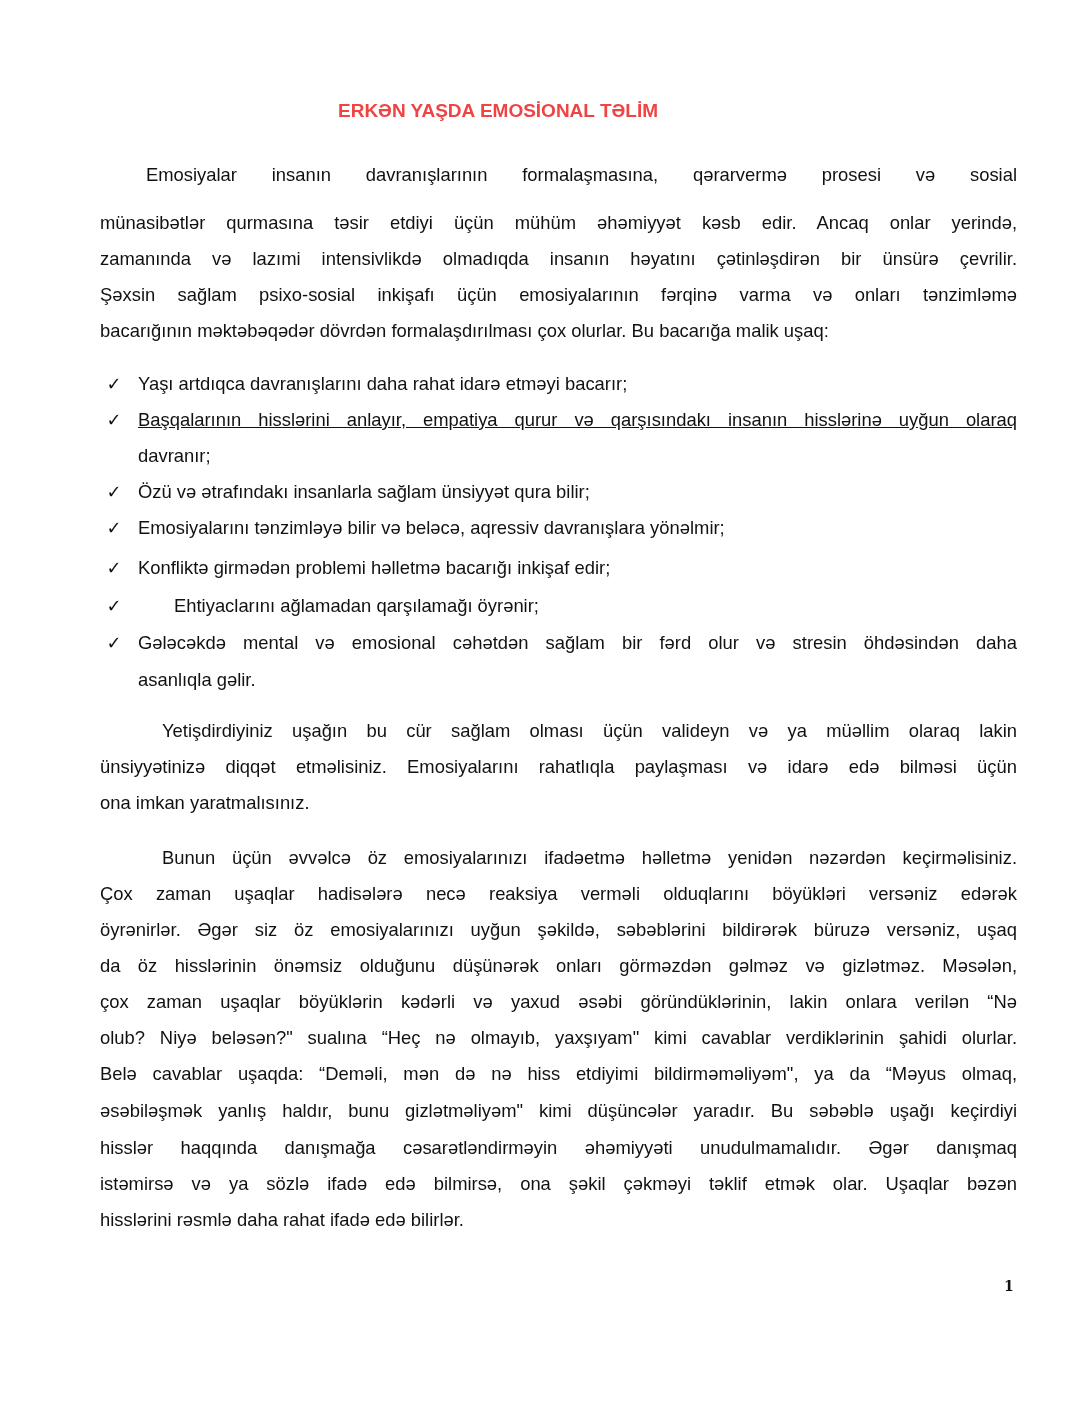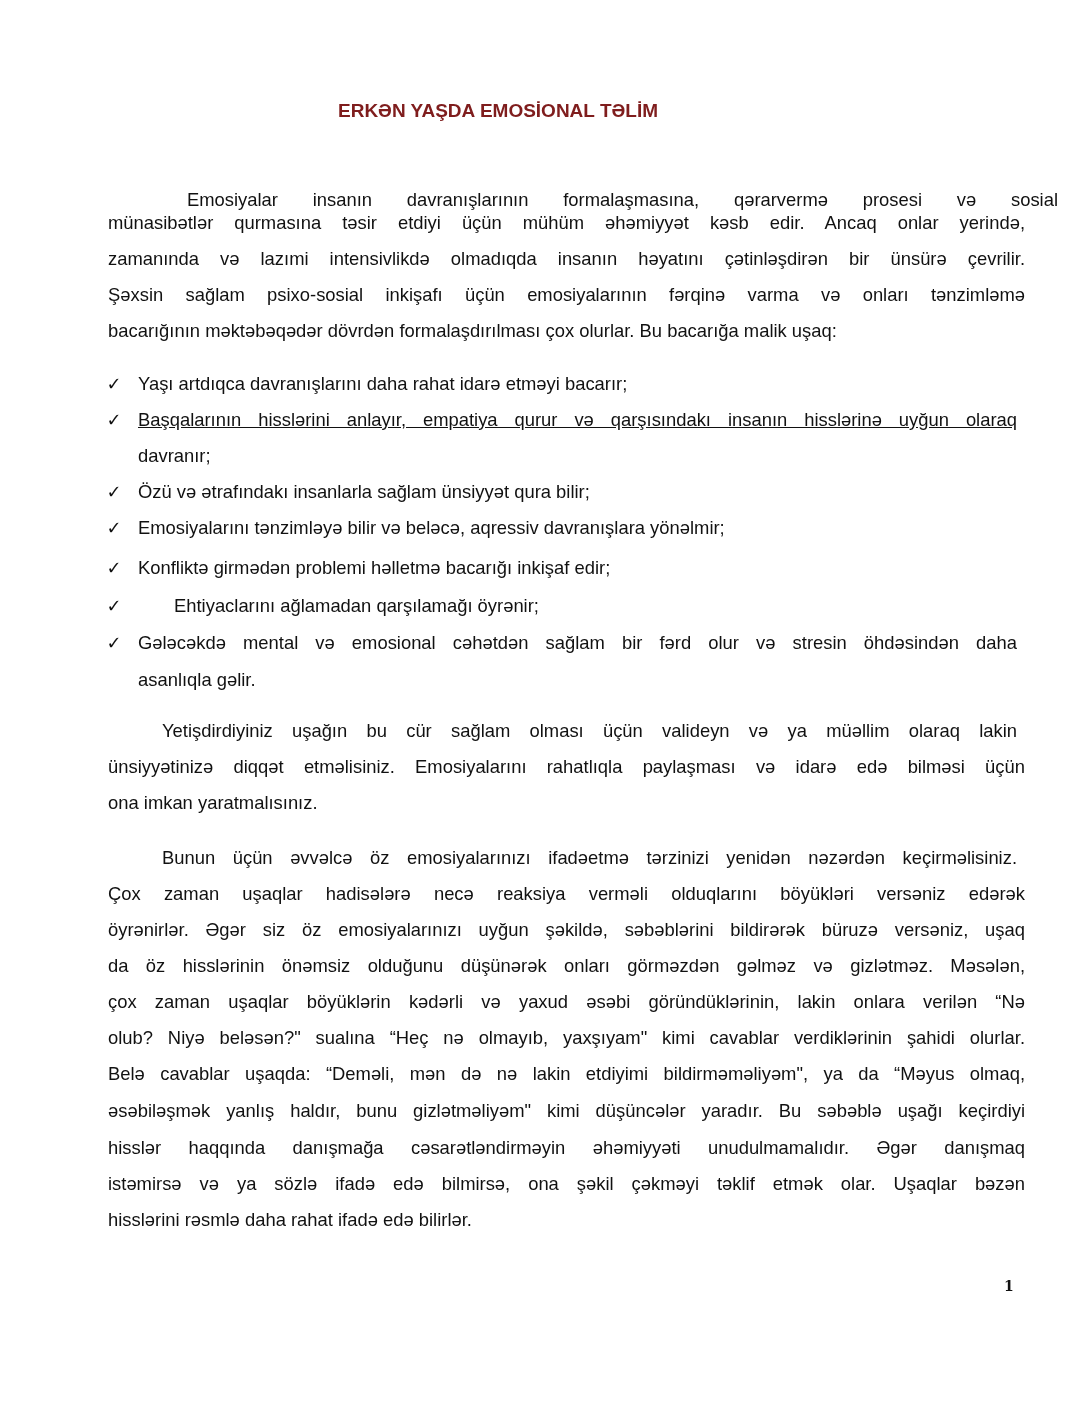--- a/index.html
+++ b/index.html
@@ -4,24 +4,24 @@
   <style>
     html, body { margin: 0; padding: 0; background: #ffffff; }
     body {
       width: 1088px; height: 1408px; position: relative; overflow: hidden;
       font-family: "Liberation Sans", sans-serif; color: #111111;
     }
     .page { position: absolute; left: 0; top: 0; width: 1088px; height: 1408px; background: #fff; }
     .title {
       position: absolute; left: 0; width: 996px; top: 100px; text-align: center;
       box-sizing: border-box;
-      font-weight: bold; font-size: 19px; letter-spacing: 0px; color: #7f1d1d;
+      font-weight: bold; font-size: 19px; letter-spacing: 0px; color: #ef4444;
     }
     .line {
-      position: absolute; left: 108px; width: 917px; height: 36px;
+      position: absolute; left: 100px; width: 917px; height: 36px;
       font-size: 18.4px; line-height: 36px; white-space: nowrap;
       text-align: justify; text-align-last: justify;
     }
     .line.last { text-align-last: left; }
     .line.indent { left: 146px; width: 871px; }
     .line.indent2 { left: 162px; width: 855px; }
     .bullet-line { left: 138px; width: 879px; }
     .check {
       position: absolute; left: 103px; width: 22px; height: 36px;
       font-size: 18px; line-height: 36px; text-align: center; color: #111;
@@ -32,21 +32,21 @@
     }
   </style>
 </head>
 <body>
 
 <div class="page">
 
   <div class="title">ERKƏN YAŞDA EMOSİONAL TƏLİM</div>
 
   <div>
-    <div class="line indent" style="top: 182px; white-space: nowrap; margin-left: 41px;">Emosiyalar insanın davranışlarının formalaşmasına, qərarvermə prosesi və sosial</div>
+    <div class="line indent" style="top: 157px; white-space: nowrap;">Emosiyalar insanın davranışlarının formalaşmasına, qərarvermə prosesi və sosial</div>
     <div class="line" style="top: 205px; white-space: nowrap;">münasibətlər qurmasına təsir etdiyi üçün mühüm əhəmiyyət kəsb edir. Ancaq onlar yerində,</div>
     <div class="line" style="top: 241px; white-space: nowrap;">zamanında və lazımi intensivlikdə olmadıqda insanın həyatını çətinləşdirən bir ünsürə çevrilir.</div>
     <div class="line" style="top: 277px; white-space: nowrap;">Şəxsin sağlam psixo-sosial inkişafı üçün emosiyalarının fərqinə varma və onları tənzimləmə</div>
     <div class="line last" style="top: 313px; white-space: nowrap;">bacarığının məktəbəqədər dövrdən formalaşdırılması çox olurlar. Bu bacarığa malik uşaq:</div>
   </div>
 
   <div>
     <div>
       <span class="check" style="top:366px">✓</span>
       <div class="line last bullet-line" style="top: 366px; white-space: nowrap;">Yaşı artdıqca davranışlarını daha rahat idarə etməyi bacarır;</div>
@@ -79,27 +79,27 @@
     </div>
   </div>
 
   <div>
     <div class="line indent2" style="top: 713px; white-space: nowrap;">Yetişdirdiyiniz uşağın bu cür sağlam olması üçün valideyn və ya müəllim olaraq lakin</div>
     <div class="line" style="top: 749px; white-space: nowrap;">ünsiyyətinizə diqqət etməlisiniz. Emosiyalarını rahatlıqla paylaşması və idarə edə bilməsi üçün</div>
     <div class="line last" style="top: 785px; white-space: nowrap;">ona imkan yaratmalısınız.</div>
   </div>
 
   <div>
-    <div class="line indent2" style="top: 840px; white-space: nowrap;">Bunun üçün əvvəlcə öz emosiyalarınızı ifadəetmə tərzinizi yenidən nəzərdən keçirməlisiniz.</div>
+    <div class="line indent2" style="top: 840px; white-space: nowrap;">Bunun üçün əvvəlcə öz emosiyalarınızı ifadəetmə həlletmə yenidən nəzərdən keçirməlisiniz.</div>
     <div class="line" style="top: 876px; white-space: nowrap;">Çox zaman uşaqlar hadisələrə necə reaksiya verməli olduqlarını böyükləri versəniz edərək</div>
     <div class="line" style="top: 912px; white-space: nowrap;">öyrənirlər. Əgər siz öz emosiyalarınızı uyğun şəkildə, səbəblərini bildirərək büruzə versəniz, uşaq</div>
     <div class="line" style="top: 948px; white-space: nowrap;">da öz hisslərinin önəmsiz olduğunu düşünərək onları görməzdən gəlməz və gizlətməz. Məsələn,</div>
     <div class="line" style="top: 984px; white-space: nowrap;">çox zaman uşaqlar böyüklərin kədərli və yaxud əsəbi göründüklərinin, lakin onlara verilən “Nə</div>
     <div class="line" style="top: 1020px; white-space: nowrap;">olub? Niyə beləsən?" sualına “Heç nə olmayıb, yaxşıyam" kimi  cavablar verdiklərinin şahidi olurlar.</div>
-    <div class="line" style="top: 1056px; white-space: nowrap;">Belə cavablar uşaqda: “Deməli, mən də nə lakin etdiyimi bildirməməliyəm", ya da “Məyus olmaq,</div>
+    <div class="line" style="top: 1056px; white-space: nowrap;">Belə cavablar uşaqda: “Deməli, mən də nə hiss etdiyimi bildirməməliyəm", ya da “Məyus olmaq,</div>
     <div class="line" style="top: 1093px; white-space: nowrap;">əsəbiləşmək yanlış haldır, bunu gizlətməliyəm" kimi düşüncələr yaradır. Bu səbəblə uşağı keçirdiyi</div>
     <div class="line" style="top: 1130px; white-space: nowrap;">hisslər haqqında danışmağa cəsarətləndirməyin əhəmiyyəti unudulmamalıdır. Əgər danışmaq</div>
     <div class="line" style="top: 1166px; white-space: nowrap;">istəmirsə və ya sözlə ifadə edə bilmirsə, ona şəkil çəkməyi təklif etmək olar. Uşaqlar bəzən</div>
     <div class="line last" style="top: 1202px; white-space: nowrap;">hisslərini rəsmlə daha rahat ifadə edə bilirlər.</div>
   </div>
 
   <div class="pageno">1</div>
 </div>
 
 </body></html>

